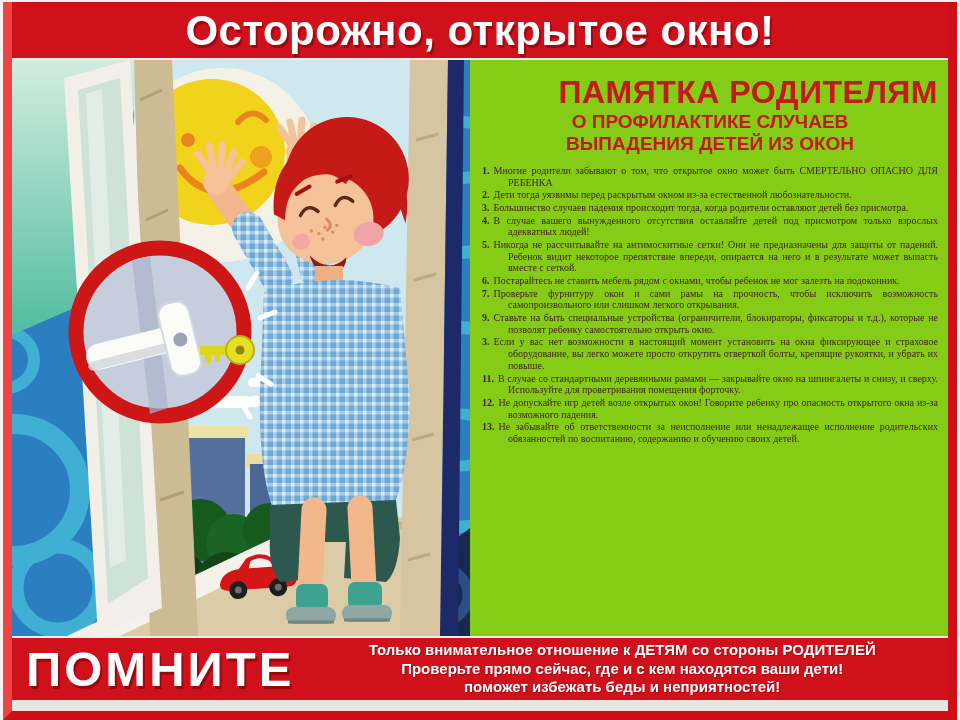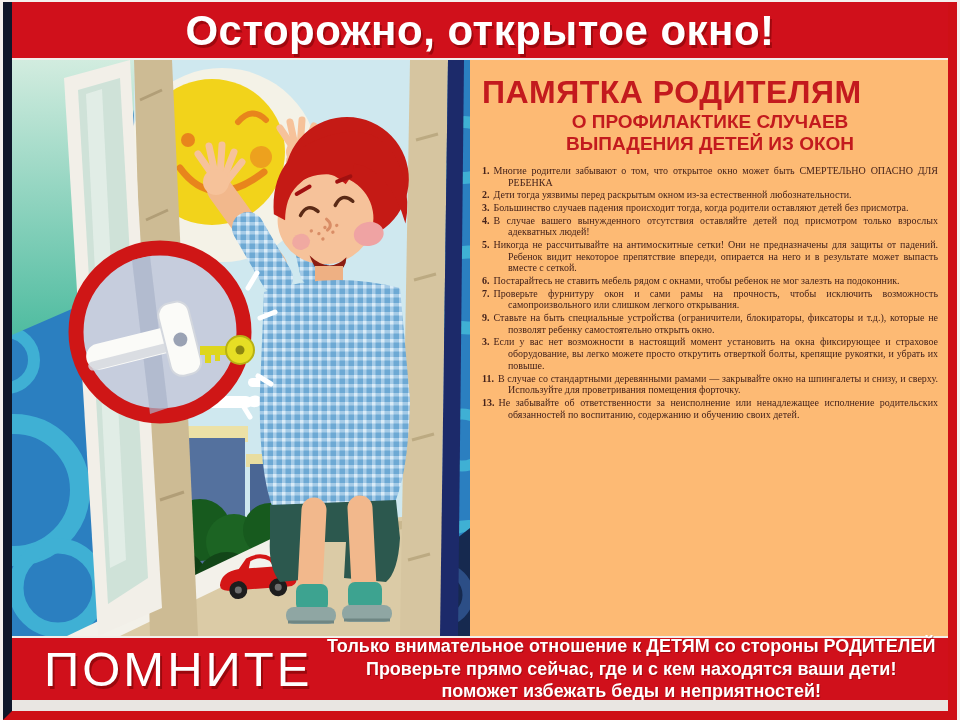--- a/index.html
+++ b/index.html
@@ -1,37 +1,37 @@
 <!DOCTYPE html>
 <html lang="ru"><head>
 <meta charset="utf-8">
 <style>
   * { margin:0; padding:0; box-sizing:border-box; }
   html,body { width:960px; height:720px; overflow:hidden; background:#f4f1ee; font-family:"Liberation Sans", sans-serif; }
   .poster { position:absolute; top:2px; left:3px; right:3px; bottom:0;
-            border-left:9px solid #0f172a; border-right:9px solid #ce1016; border-bottom:9px solid #ce1016;
-            background:#fdba74; display:flex; flex-direction:column; }
+            border-left:9px solid #ef4444; border-right:9px solid #ce1016; border-bottom:9px solid #ce1016;
+            background:#84cc16; display:flex; flex-direction:column; }
   .banner { height:58px; background:#d0101b; border-bottom:2px solid #f2eeea;
             color:#ffffff; font-weight:bold; font-size:42px; line-height:57px; text-align:center;
             letter-spacing:0.5px; text-shadow:2px 3px 0 rgba(100,0,0,.45); flex:none; }
   .main { display:flex; height:576px; flex:none; }
   .illustration { width:458px; height:576px; flex:none; position:relative; overflow:hidden; }
   .illustration svg { position:absolute; inset:0; width:100%; height:100%; }
   .panel { flex:1; padding:6px 10px 0 12px; overflow:hidden; }
-  .memo-title { color:#c31a1e; font-size:32px; font-weight:bold; text-align:left; letter-spacing:0.5px; margin-top:8px; }
+  .memo-title { color:#c31a1e; font-size:32px; font-weight:bold; text-align:right; letter-spacing:0.5px; margin-top:8px; }
   .memo-sub { color:#c31a1e; font-size:19px; font-weight:bold; text-align:center; line-height:1.18; }
   .memo-list { margin-top:9px; }
   .item { font-family:"Liberation Serif", serif; color:#44221b; font-size:10px; line-height:1.17;
           text-align:justify; padding-left:26px; text-indent:-26px; margin-bottom:1px; hyphens:auto; }
   .item .num { font-weight:bold; padding-right:4px; }
   .footer { height:64px; flex:none; background:#d0101b; border-top:2px solid #f2eeea;
             display:flex; align-items:center; padding:0 12px 0 14px; }
-  .remember { color:#ffffff; font-size:49px; font-weight:normal; letter-spacing:3px;
-              text-shadow:2px 3px 0 rgba(100,0,0,.5); flex:none; margin-right:14px;margin-left:18px; }
-  .footer-lines { flex:1; text-align:center; color:#ffffff; font-weight:bold; font-size:18px; line-height:1.25;
+  .remember { color:#ffffff; font-size:49px; font-weight:bold; letter-spacing:3px;
+              text-shadow:2px 3px 0 rgba(100,0,0,.5); flex:none; margin-right:14px; }
+  .footer-lines { flex:1; text-align:center; color:#ffffff; font-weight:bold; font-size:15px; line-height:1.25;
                   text-shadow:1px 1px 0 rgba(100,0,0,.4); }
   .bottom-strip { flex:1; background:#e9e6e2; }
 </style>
 </head>
 <body>
 
 <div class="poster">
 
   <div class="banner">Осторожно, открытое окно!</div>
 
@@ -233,20 +233,21 @@
           <div class="item"><span class="num">1.</span><span>Многие родители забывают о том, что открытое окно может быть СМЕРТЕЛЬНО ОПАСНО ДЛЯ РЕБЕНКА</span></div>
           <div class="item"><span class="num">2.</span><span>Дети тогда уязвимы перед раскрытым окном из-за естественной любознательности.</span></div>
           <div class="item"><span class="num">3.</span><span>Большинство случаев падения происходит тогда, когда родители оставляют детей без присмотра.</span></div>
           <div class="item"><span class="num">4.</span><span>В случае вашего вынужденного отсутствия оставляйте детей под присмотром только взрослых адекватных людей!</span></div>
           <div class="item"><span class="num">5.</span><span>Никогда не рассчитывайте на антимоскитные сетки! Они не предназначены для защиты от падений. Ребенок видит некоторое препятствие впереди, опирается на него и в результате может выпасть вместе с сеткой.</span></div>
           <div class="item"><span class="num">6.</span><span>Постарайтесь не ставить мебель рядом с окнами, чтобы ребенок не мог залезть на подоконник.</span></div>
           <div class="item"><span class="num">7.</span><span>Проверьте фурнитуру окон и сами рамы на прочность, чтобы исключить возможность самопроизвольного или слишком легкого открывания.</span></div>
           <div class="item"><span class="num">9.</span><span>Ставьте на быть специальные устройства (ограничители, блокираторы, фиксаторы и т.д.), которые не позволят ребенку самостоятельно открыть окно.</span></div>
           <div class="item"><span class="num">3.</span><span>Если у вас нет возможности в настоящий момент установить на окна фиксирующее и страховое оборудование, вы легко можете просто открутить отверткой болты, крепящие рукоятки, и убрать их повыше.</span></div>
           <div class="item"><span class="num">11.</span><span>В случае со стандартными деревянными рамами — закрывайте окно на шпингалеты и снизу, и сверху. Используйте для проветривания помещения форточку.</span></div>
+          <div class="item"><span class="num">12.</span><span>Не допускайте игр детей возле открытых окон! Говорите ребенку про опасность открытого окна из-за возможного падения.</span></div>
           <div class="item"><span class="num">13.</span><span>Не забывайте об ответственности за неисполнение или ненадлежащее исполнение родительских обязанностей по воспитанию, содержанию и обучению своих детей.</span></div>
         </div>
     </div>
   </div>
 
   <div class="footer">
     <div class="remember">ПОМНИТЕ</div>
     <div class="footer-lines">
       <div>Только внимательное отношение к ДЕТЯМ со стороны РОДИТЕЛЕЙ</div>
       <div>Проверьте прямо сейчас, где и с кем находятся ваши дети!</div>

